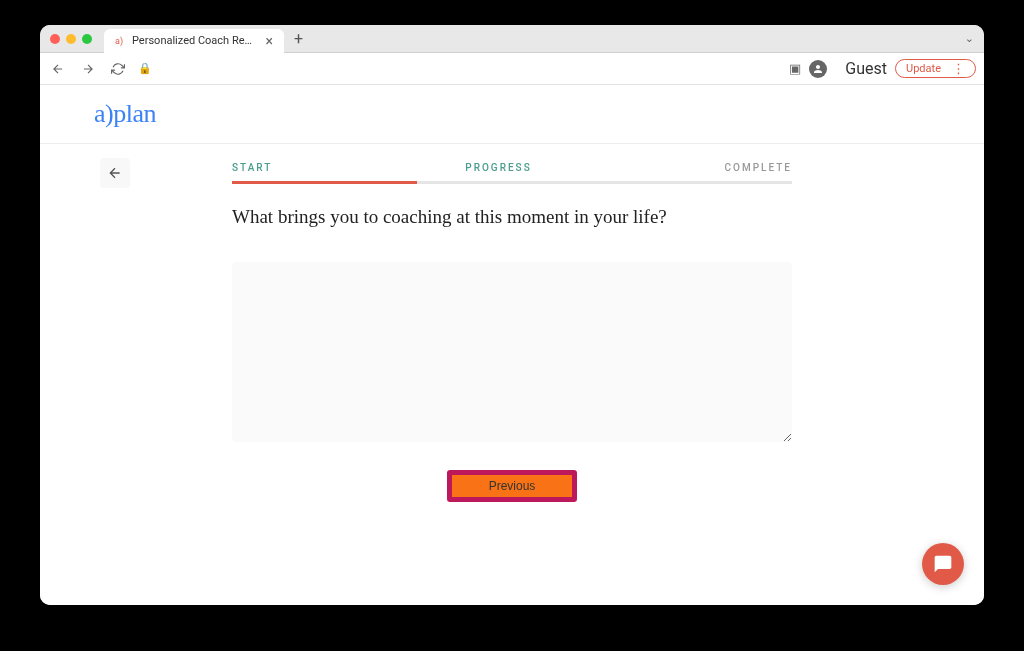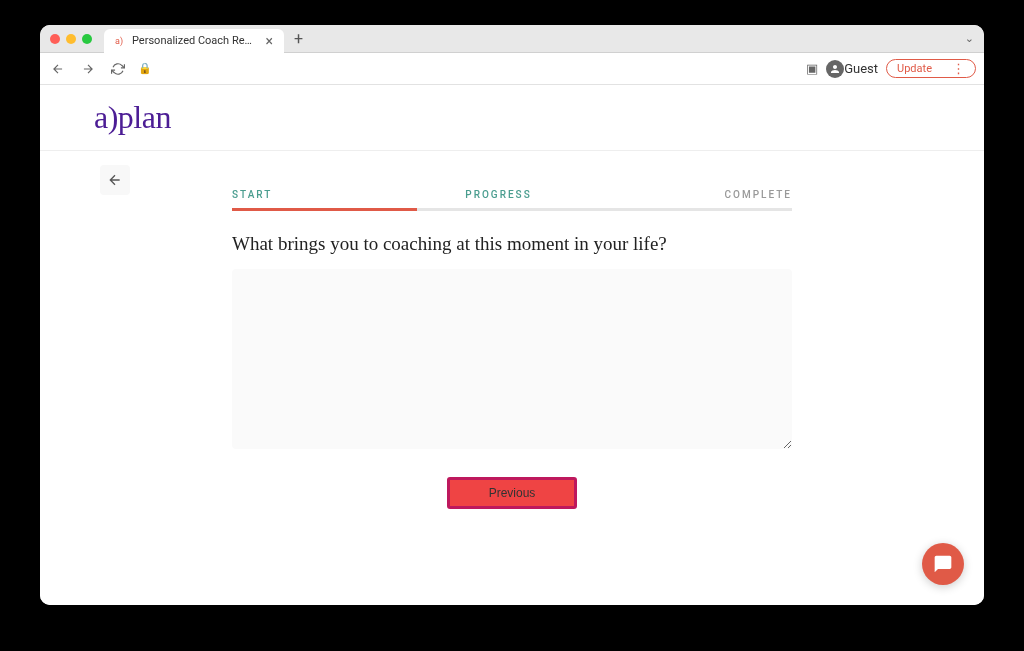--- a/index.html
+++ b/index.html
@@ -78,51 +78,51 @@
     .url-area {
       flex: 1;
       display: flex;
       align-items: center;
       gap: 6px;
       font-size: 12px;
       color: #333;
     }
     .lock { font-size: 11px; color: #555; }
     .right-controls { display: flex; align-items: center; gap: 8px; }
-    .guest { display: flex; align-items: center; gap: 0; font-size: 13px; color: #333; }
+    .guest { display: flex; align-items: center; gap: 18px; font-size: 16px; color: #333; }
     .guest-avatar { width: 18px; height: 18px; border-radius: 50%; background: #666; display: flex; align-items: center; justify-content: center; }
     .guest-avatar svg { width: 12px; height: 12px; fill: #fff; }
     .update-btn {
       border: 1px solid #e05a47;
       color: #e05a47;
       border-radius: 12px;
       padding: 2px 10px;
       font-size: 11px;
       display: flex;
       align-items: center;
-      gap: 20px;
+      gap: 11px;
       cursor: pointer;
     }
     .update-dots { font-size: 13px; line-height: 1; }
     .panel-icon { color: #666; font-size: 13px; }
 
     .page {
       flex: 1;
       background: #fff;
       position: relative;
       overflow: hidden;
     }
     .page-header {
       padding: 14px 54px;
       border-bottom: 1px solid #eee;
     }
     .logo {
       font-family: Georgia, 'Times New Roman', serif;
-      font-size: 32px;
-      color: #4c1d95;
+      font-size: 26px;
+      color: #3b82f6;
       letter-spacing: -0.5px;
     }
     .content {
       padding: 14px 60px;
       position: relative;
     }
     .back-arrow {
       position: absolute;
       left: 60px;
       top: 14px;
@@ -141,37 +141,37 @@
       margin: 0 auto;
     }
     .steps {
       display: flex;
       justify-content: space-between;
       font-size: 10px;
       letter-spacing: 2px;
       font-weight: 500;
       padding: 4px 0 8px;
     }
-    .step { color: #999; margin-top: 20px; }
+    .step { color: #999; }
     .step.active { color: #4a9d8f; }
     .progress-track {
       height: 3px;
       background: #e5e5e5;
       margin-bottom: 22px;
     }
     .progress-fill {
       height: 100%;
       background: #e05a47;
       width: 33%;
     }
     .question {
       font-family: Georgia, 'Times New Roman', serif;
       font-size: 19px;
       color: #222;
-      margin-bottom: 14px;
+      margin-bottom: 34px;
     }
     .answer {
       width: 100%;
       height: 180px;
       background: #fafafa;
       border: none;
       border-radius: 4px;
       padding: 12px;
       font-family: inherit;
       font-size: 13px;
@@ -184,21 +184,21 @@
       margin-top: 24px;
     }
     .btn {
       width: 130px;
       height: 32px;
       border-radius: 3px;
       font-size: 12px;
       cursor: pointer;
       border: none;
     }
-    .btn-prev { background: #ef4444; border: 3px solid #be185d; color: #333; }
+    .btn-prev { background: #f97316; border: 5px solid #be185d; color: #333; }
     .btn-next { background: #e05a47; color: #fff; }
 
     .chat-bubble {
       position: absolute;
       right: 20px;
       bottom: 20px;
       width: 42px;
       height: 42px;
       border-radius: 50%;
       background: #e05a47;

